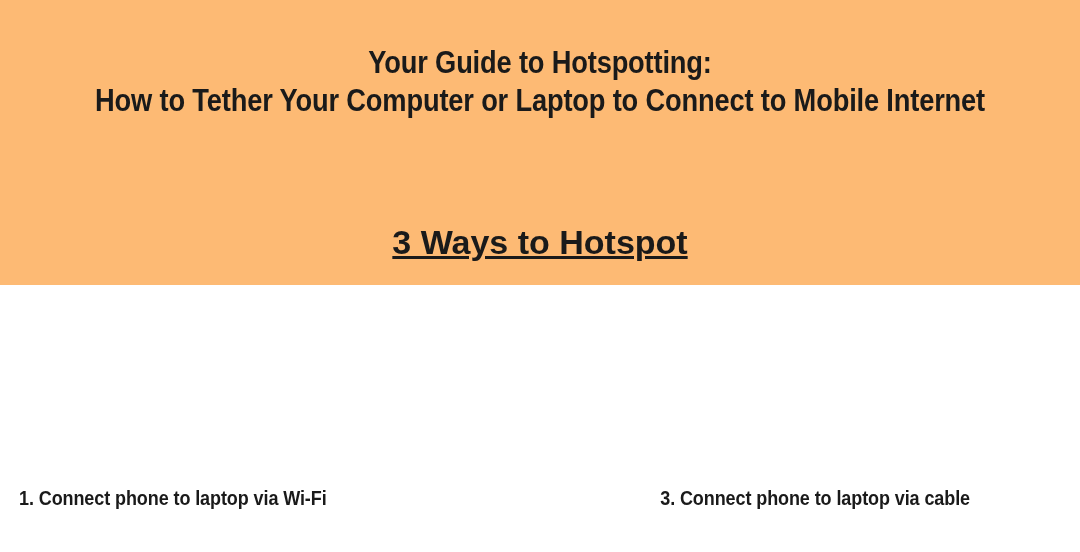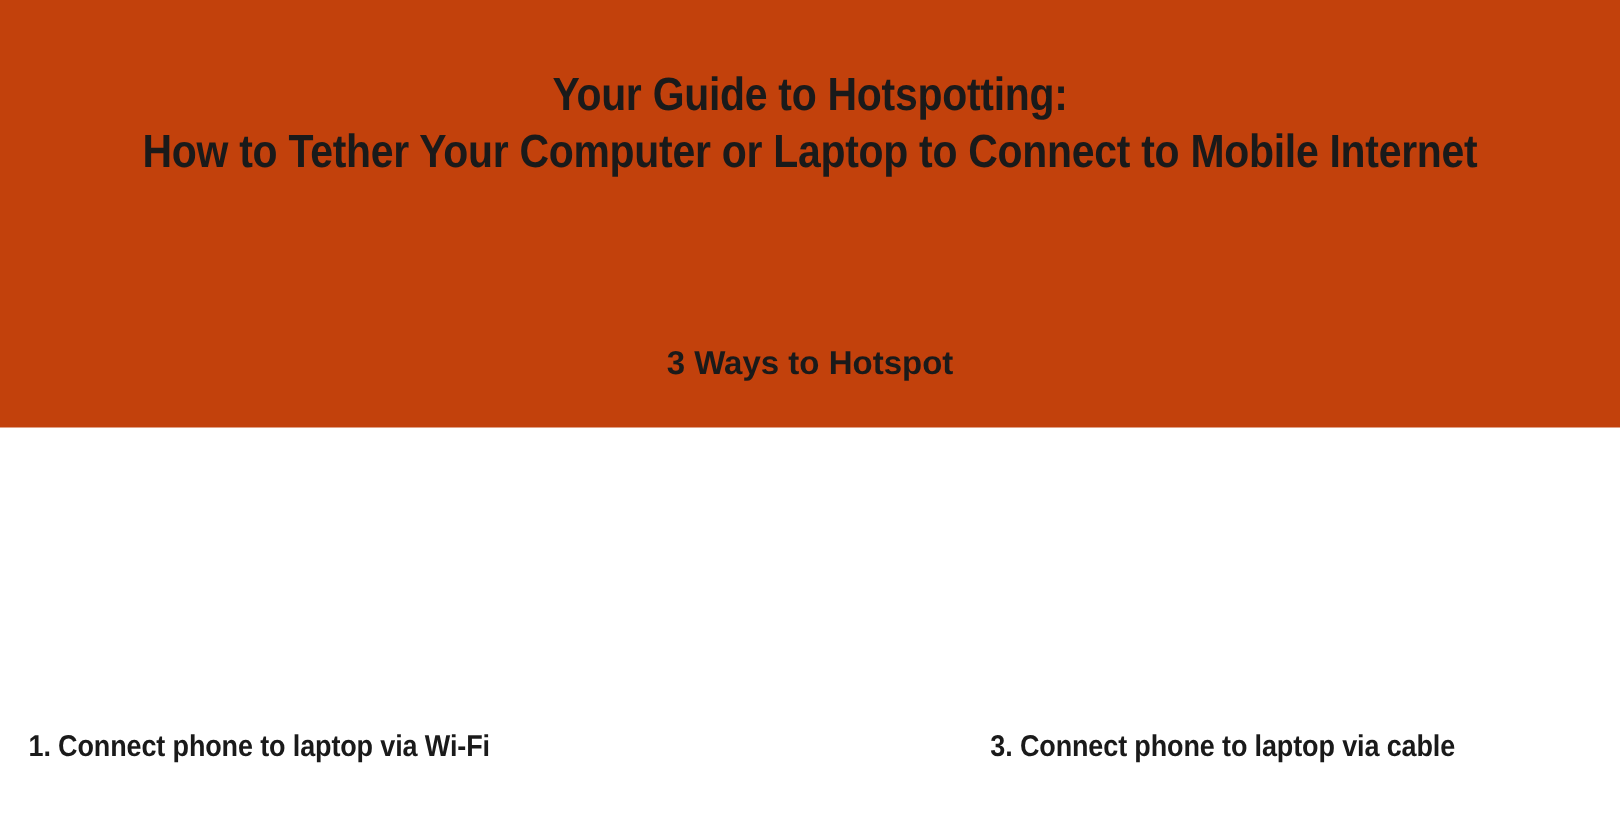--- a/index.html
+++ b/index.html
@@ -14,21 +14,21 @@
     overflow: hidden;
     font-family: "Liberation Sans", "DejaVu Sans", sans-serif;
     color: #1a1a1a;
     position: relative;
   }
 
   .page {
     position: relative;
     width: 1080px;
     height: 460px;
-    background: #c2410c;
+    background: #fdba74;
   }
 
   
   .title-block {
     position: absolute;
     left: 0;
     top: 44px;
     width: 1080px;
     text-align: center;
   }
@@ -53,25 +53,26 @@
     position: absolute;
     left: 0;
     top: 222px;
     width: 1080px;
     text-align: center;
   }
   .section-heading-text {
     display: inline-block;
     font-family: "Liberation Sans", "DejaVu Sans", sans-serif;
     font-weight: 700;
-    font-size: 22px;
+    font-size: 34px;
     line-height: 40px;
     letter-spacing: 0px;
     color: #1a1a1a;
     white-space: nowrap;
+    text-decoration: underline;
   }
 
   
   .media-band {
     position: absolute;
     left: 0;
     top: 285px;
     width: 1080px;
     height: 195px;
     display: flex;

